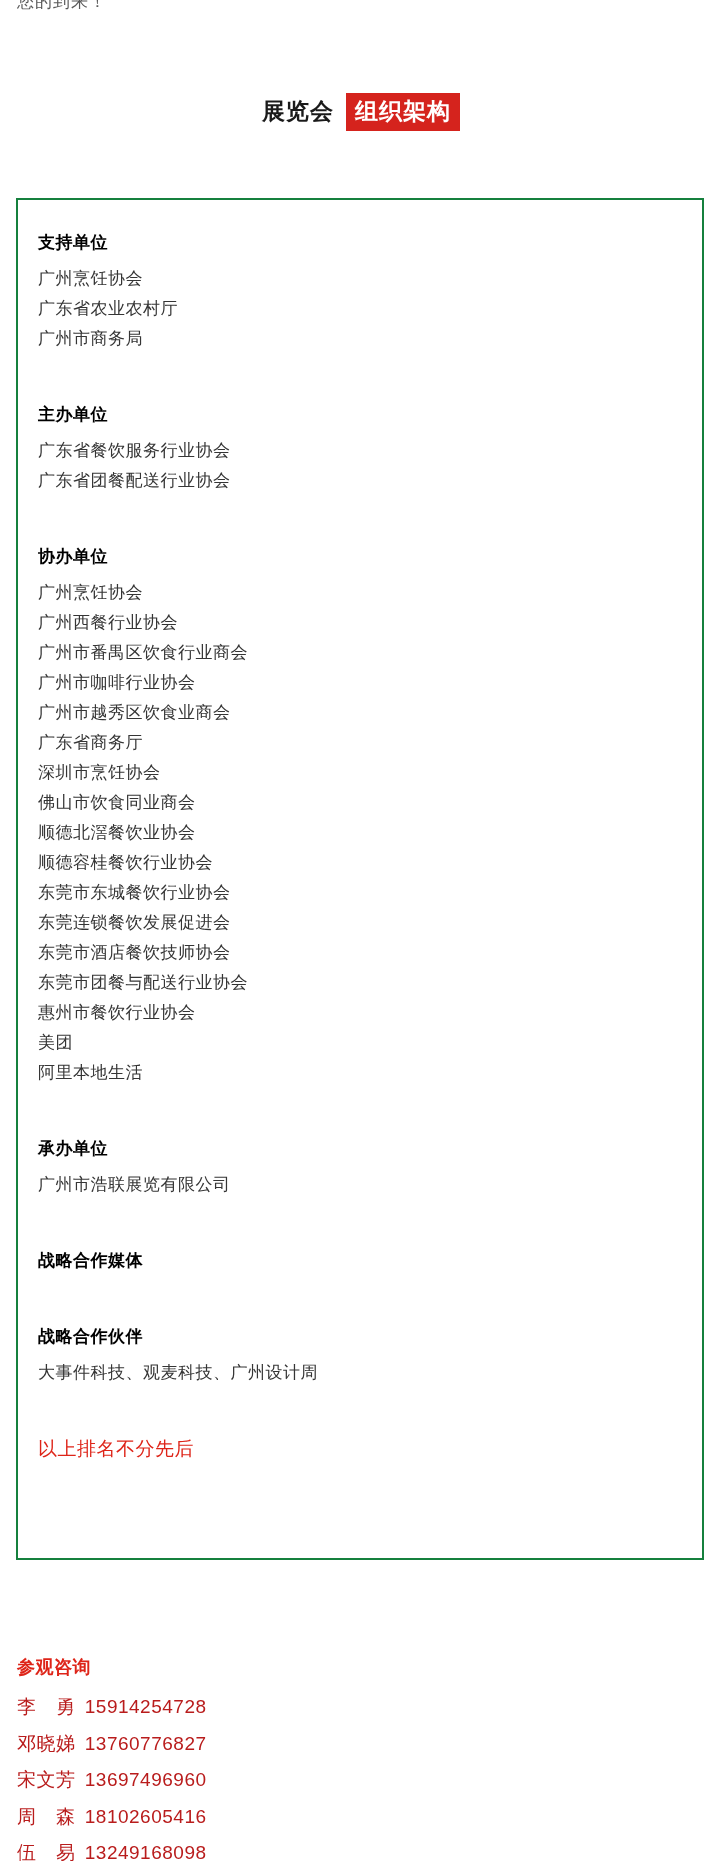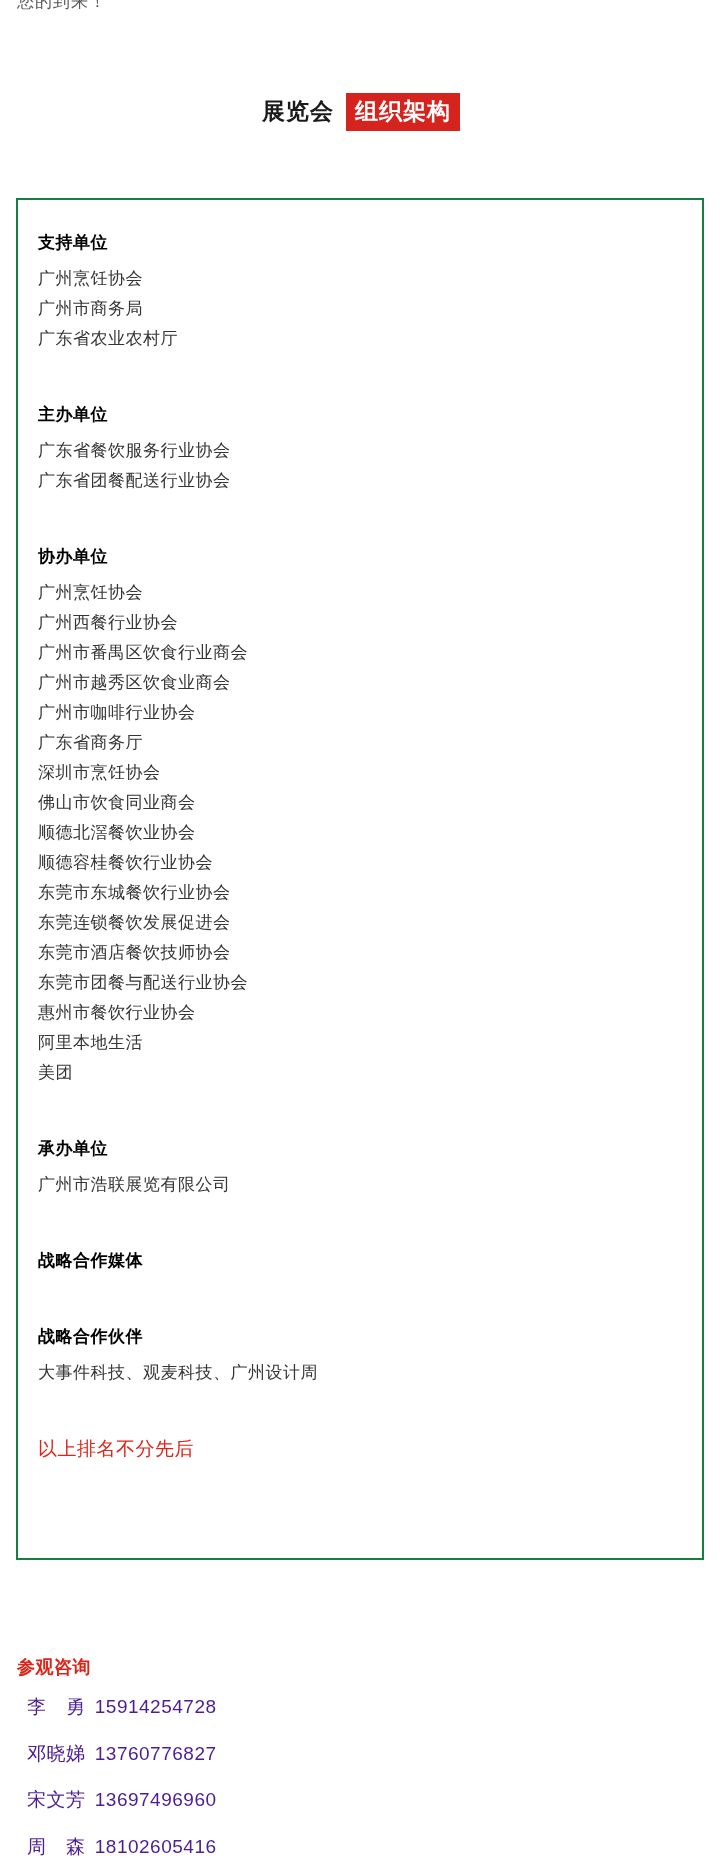--- a/index.html
+++ b/index.html
@@ -65,62 +65,62 @@
 
   
   .consult{position:absolute;left:17px;top:1655px;width:680px;}
   .consult-title{
     margin:0 0 10px 0;
     font-size:18px;font-weight:bold;color:var(--text-red);
     letter-spacing:.5px;
     font-family:Liberation Mono, monospace;
   }
   .contact-line{
-    margin:10px;font-size:19px;color:#4c1d95;
+    margin:0;font-size:19px;color:#b91c1c;
     line-height:36.5px;letter-spacing:.5px;
   }
   .contact-name{display:inline-block;min-width:62px;}
 </style>
 </head>
 <body>
 
 <div class="page">
 
   <p class="top-cut">您的到来！</p>
 
   <h2 class="title-row">
     <span>展览会</span><span class="title-badge">组织架构</span>
   </h2>
 
   <div class="org-box" id="org-box">
       <p class="org-heading">支持单位</p>
       <p class="org-item">广州烹饪协会</p>
+      <p class="org-item">广东省农业农村厅</p>
       <p class="org-item">广州市商务局</p>
-      <p class="org-item">广东省农业农村厅</p>
       <p class="org-heading">主办单位</p>
       <p class="org-item">广东省餐饮服务行业协会</p>
       <p class="org-item">广东省团餐配送行业协会</p>
       <p class="org-heading">协办单位</p>
       <p class="org-item">广州烹饪协会</p>
       <p class="org-item">广州西餐行业协会</p>
       <p class="org-item">广州市番禺区饮食行业商会</p>
+      <p class="org-item">广州市咖啡行业协会</p>
       <p class="org-item">广州市越秀区饮食业商会</p>
-      <p class="org-item">广州市咖啡行业协会</p>
       <p class="org-item">广东省商务厅</p>
       <p class="org-item">深圳市烹饪协会</p>
       <p class="org-item">佛山市饮食同业商会</p>
       <p class="org-item">顺德北滘餐饮业协会</p>
       <p class="org-item">顺德容桂餐饮行业协会</p>
       <p class="org-item">东莞市东城餐饮行业协会</p>
       <p class="org-item">东莞连锁餐饮发展促进会</p>
       <p class="org-item">东莞市酒店餐饮技师协会</p>
       <p class="org-item">东莞市团餐与配送行业协会</p>
       <p class="org-item">惠州市餐饮行业协会</p>
+      <p class="org-item">美团</p>
       <p class="org-item">阿里本地生活</p>
-      <p class="org-item">美团</p>
       <p class="org-heading">承办单位</p>
       <p class="org-item">广州市浩联展览有限公司</p>
       <p class="org-heading">战略合作媒体</p>
       <p class="org-heading">战略合作伙伴</p>
       <p class="org-item">大事件科技、观麦科技、广州设计周</p>
       <p class="org-footnote">以上排名不分先后</p>
     </div>
 
   <div class="consult">
     <p class="consult-title">参观咨询</p>

